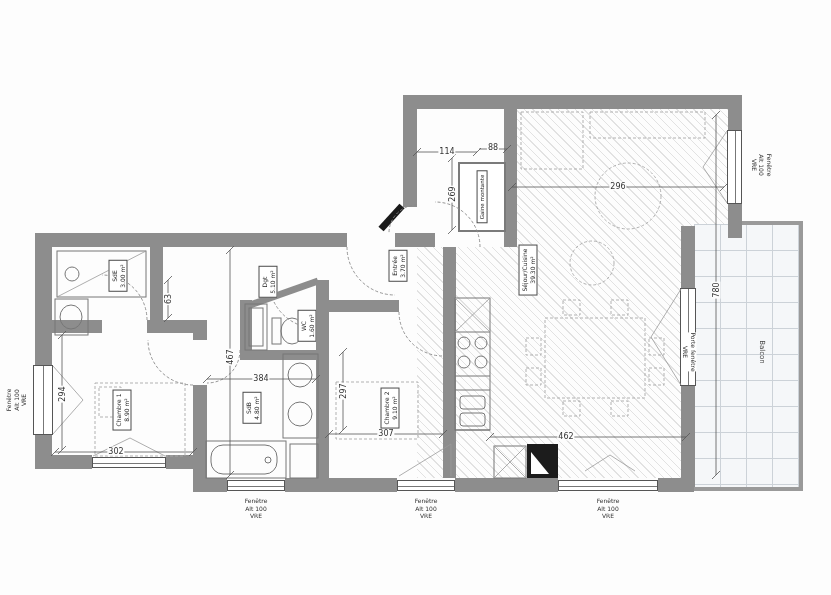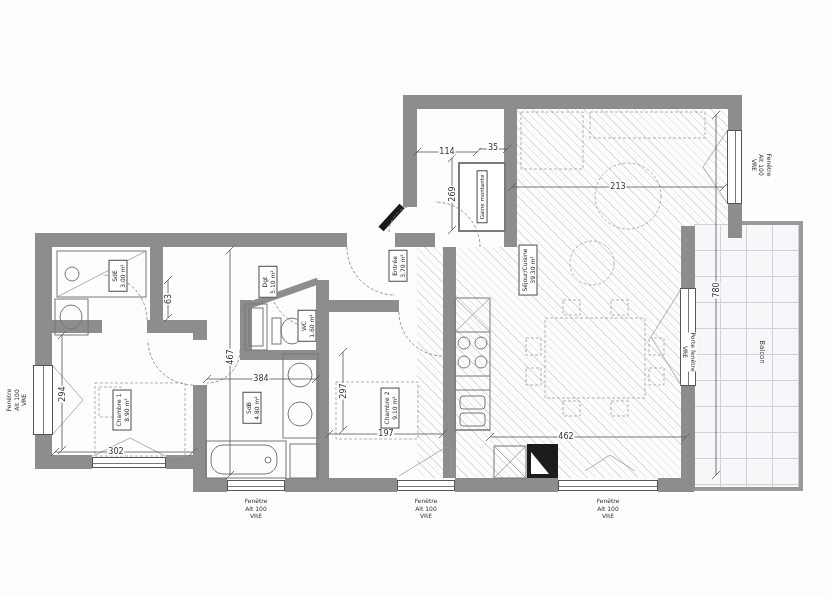--- a/index.html
+++ b/index.html
@@ -205,32 +205,32 @@
       <line x1="343" y1="352" x2="343" y2="430"></line>
         <line x1="339" y1="356" x2="347" y2="348"></line>
         <line x1="339" y1="434" x2="347" y2="426"></line>
       <line x1="329" y1="434" x2="443" y2="434"></line>
         <line x1="325" y1="438" x2="333" y2="430"></line>
         <line x1="439" y1="438" x2="447" y2="430"></line>
     </g>
   </svg>
 
   <span class="dimnum" style="left:447px;top:151px;">114</span>
-  <span class="dimnum" style="left:493px;top:147px;">35</span>
+  <span class="dimnum" style="left:493px;top:147px;">88</span>
   <span class="dimnum rot" style="left:452px;top:194px;">269</span>
-  <span class="dimnum" style="left:618px;top:186px;">213</span>
+  <span class="dimnum" style="left:618px;top:186px;">296</span>
   <span class="dimnum rot" style="left:716px;top:290px;">780</span>
   <span class="dimnum" style="left:566px;top:436px;">462</span>
   <span class="dimnum" style="left:116px;top:451px;">302</span>
   <span class="dimnum rot" style="left:62px;top:394px;">294</span>
   <span class="dimnum rot" style="left:230px;top:357px;">467</span>
   <span class="dimnum" style="left:261px;top:378px;">384</span>
   <span class="dimnum rot" style="left:168px;top:299px;">63</span>
   <span class="dimnum rot" style="left:343px;top:391px;">297</span>
-  <span class="dimnum" style="left:386px;top:433px;">197</span>
+  <span class="dimnum" style="left:386px;top:433px;">307</span>
 
   <div class="rlabel" style="left:528px;top:270px;">
     <span>Séjour/Cuisine</span>
       <span>39.30 m²</span>
   </div>
   <div class="rlabel" style="left:122px;top:410px;">
     <span>Chambre 1</span>
       <span>8.90 m²</span>
   </div>
   <div class="rlabel" style="left:390px;top:408px;">

